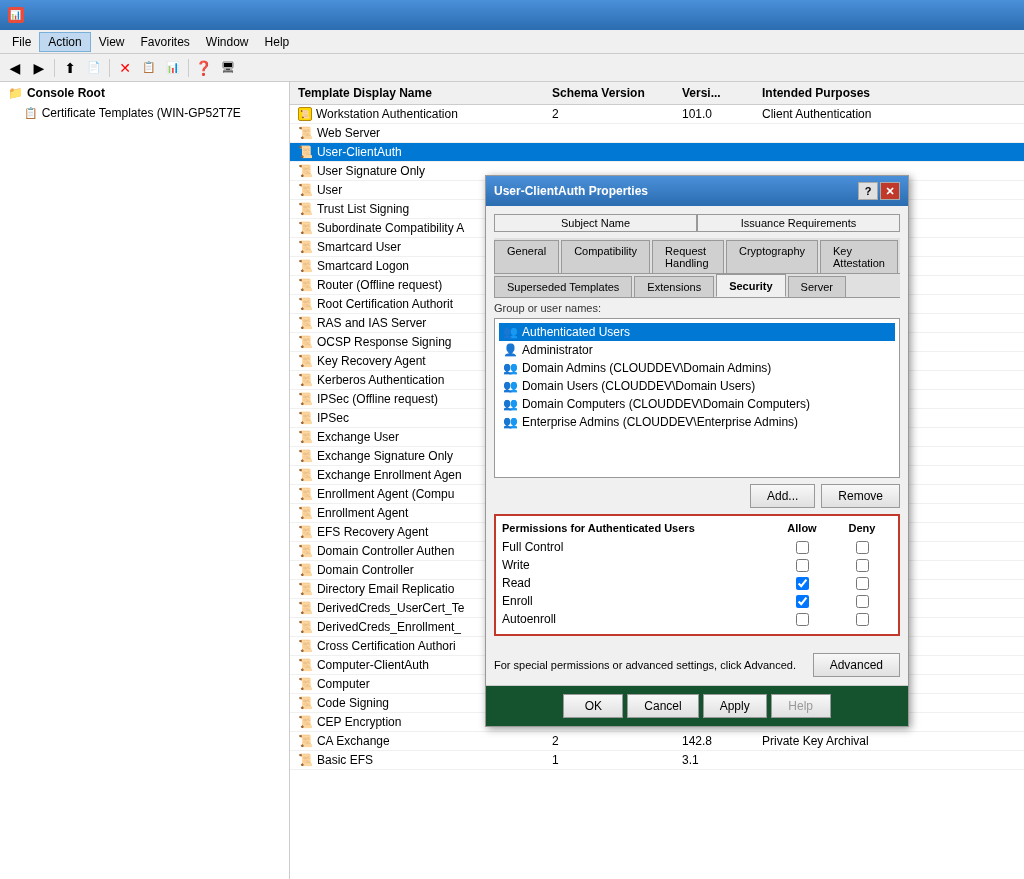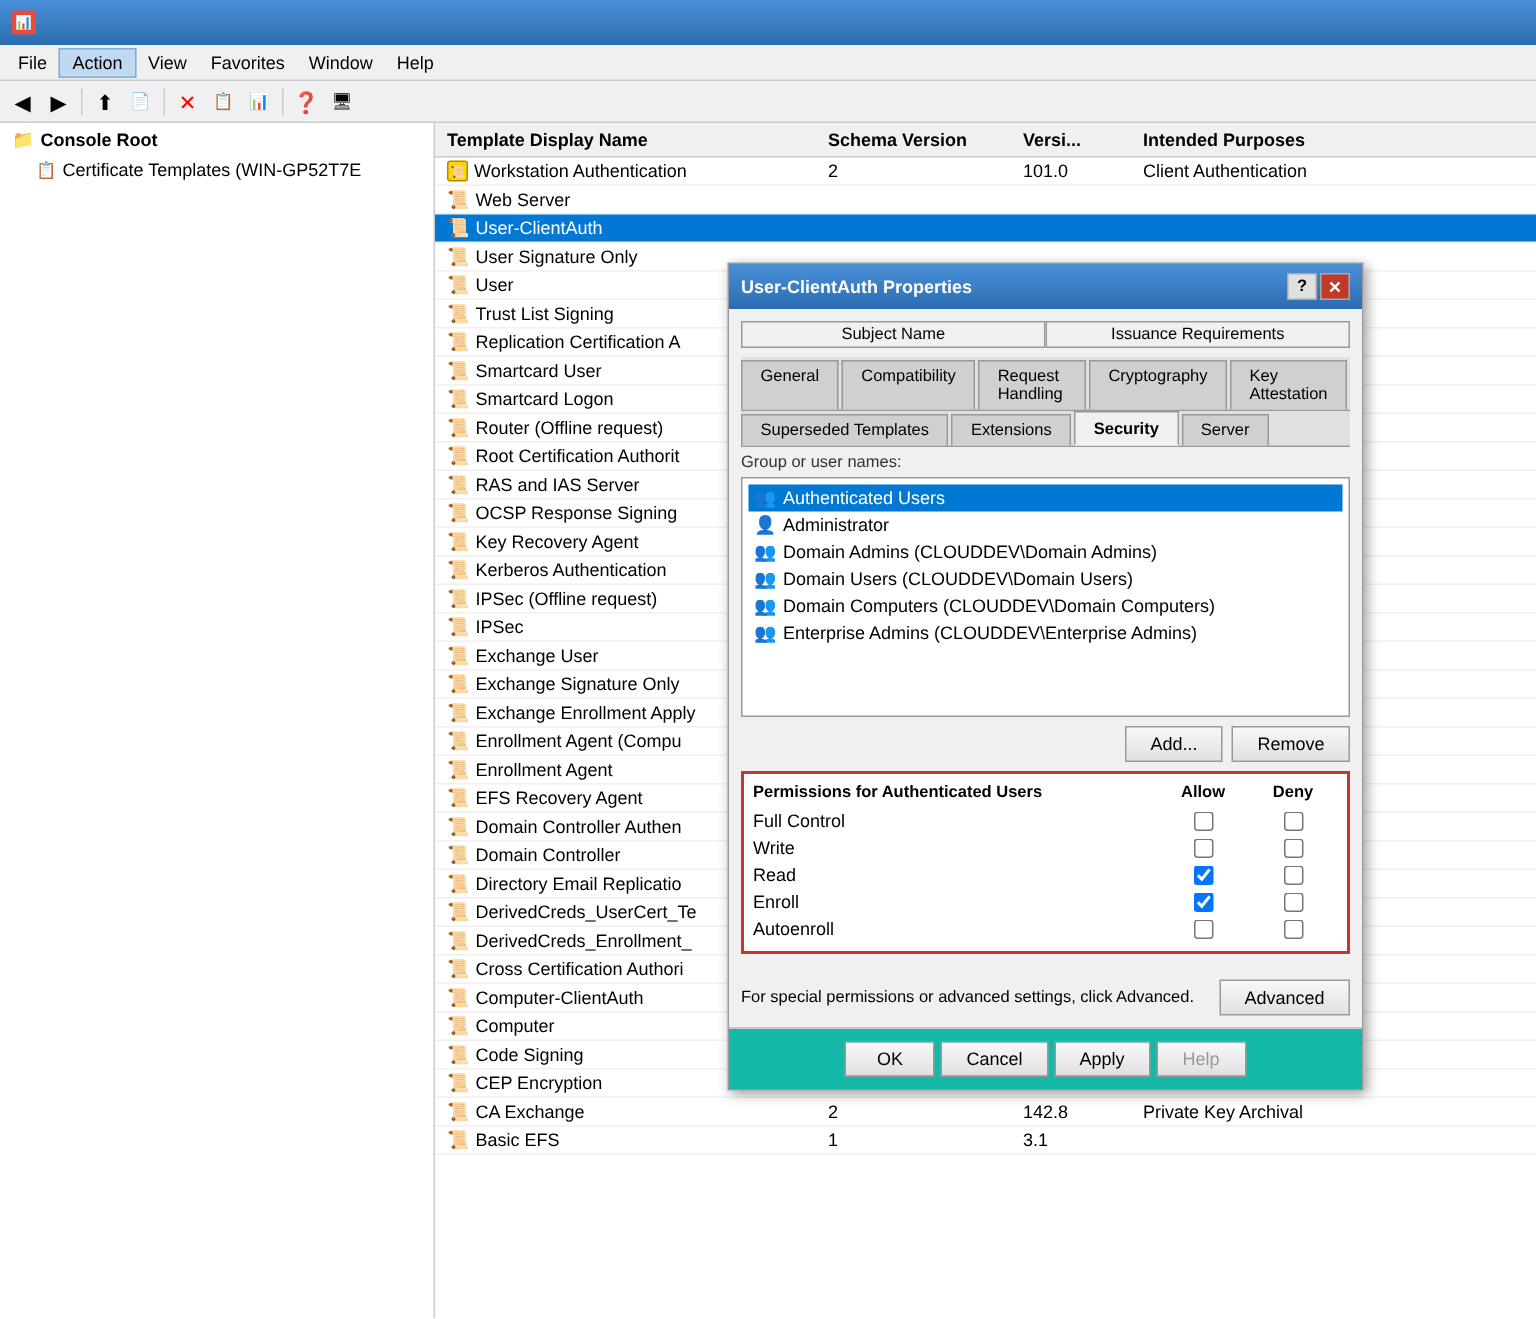--- a/index.html
+++ b/index.html
@@ -208,21 +208,21 @@
     .checkbox-cell { display: flex; justify-content: center; }
 
     .adv-row { display: flex; justify-content: space-between; align-items: center; font-size: 11px; }
 
     
     .dialog-footer {
       display: flex;
       justify-content: center;
       gap: 4px;
       padding: 8px;
-      background: #14b8a6;
+      background: #14532d;
       border-top: 1px solid #ccc;
     }
 
     
     .tabs-section { margin-bottom: 4px; }
     .top-section-row { display: flex; justify-content: space-between; margin-bottom: 4px; }
     .section-half { flex: 1; }
     .section-half-label { font-size: 11px; text-align: center; border: 1px solid #999; padding: 2px; background: #f0f0f0; margin-bottom: 2px; }
 
     input[type="checkbox"] { width: 13px; height: 13px; cursor: pointer; }
@@ -334,21 +334,21 @@
             <span>📜</span>
             <span>Trust List Signing</span>
           </span>
         <span></span>
           <span></span>
           <span></span>
       </div>
       <div class="template-row">
         <span style="display:flex;align-items:center;gap:4px;">
             <span>📜</span>
-            <span>Replication Certification A</span>
+            <span>Subordinate Compatibility A</span>
           </span>
         <span></span>
           <span></span>
           <span></span>
       </div>
       <div class="template-row">
         <span style="display:flex;align-items:center;gap:4px;">
             <span>📜</span>
             <span>Smartcard User</span>
           </span>
@@ -451,21 +451,21 @@
             <span>📜</span>
             <span>Exchange Signature Only</span>
           </span>
         <span></span>
           <span></span>
           <span></span>
       </div>
       <div class="template-row">
         <span style="display:flex;align-items:center;gap:4px;">
             <span>📜</span>
-            <span>Exchange Enrollment Apply</span>
+            <span>Exchange Enrollment Agen</span>
           </span>
         <span></span>
           <span></span>
           <span></span>
       </div>
       <div class="template-row">
         <span style="display:flex;align-items:center;gap:4px;">
             <span>📜</span>
             <span>Enrollment Agent (Compu</span>
           </span>

